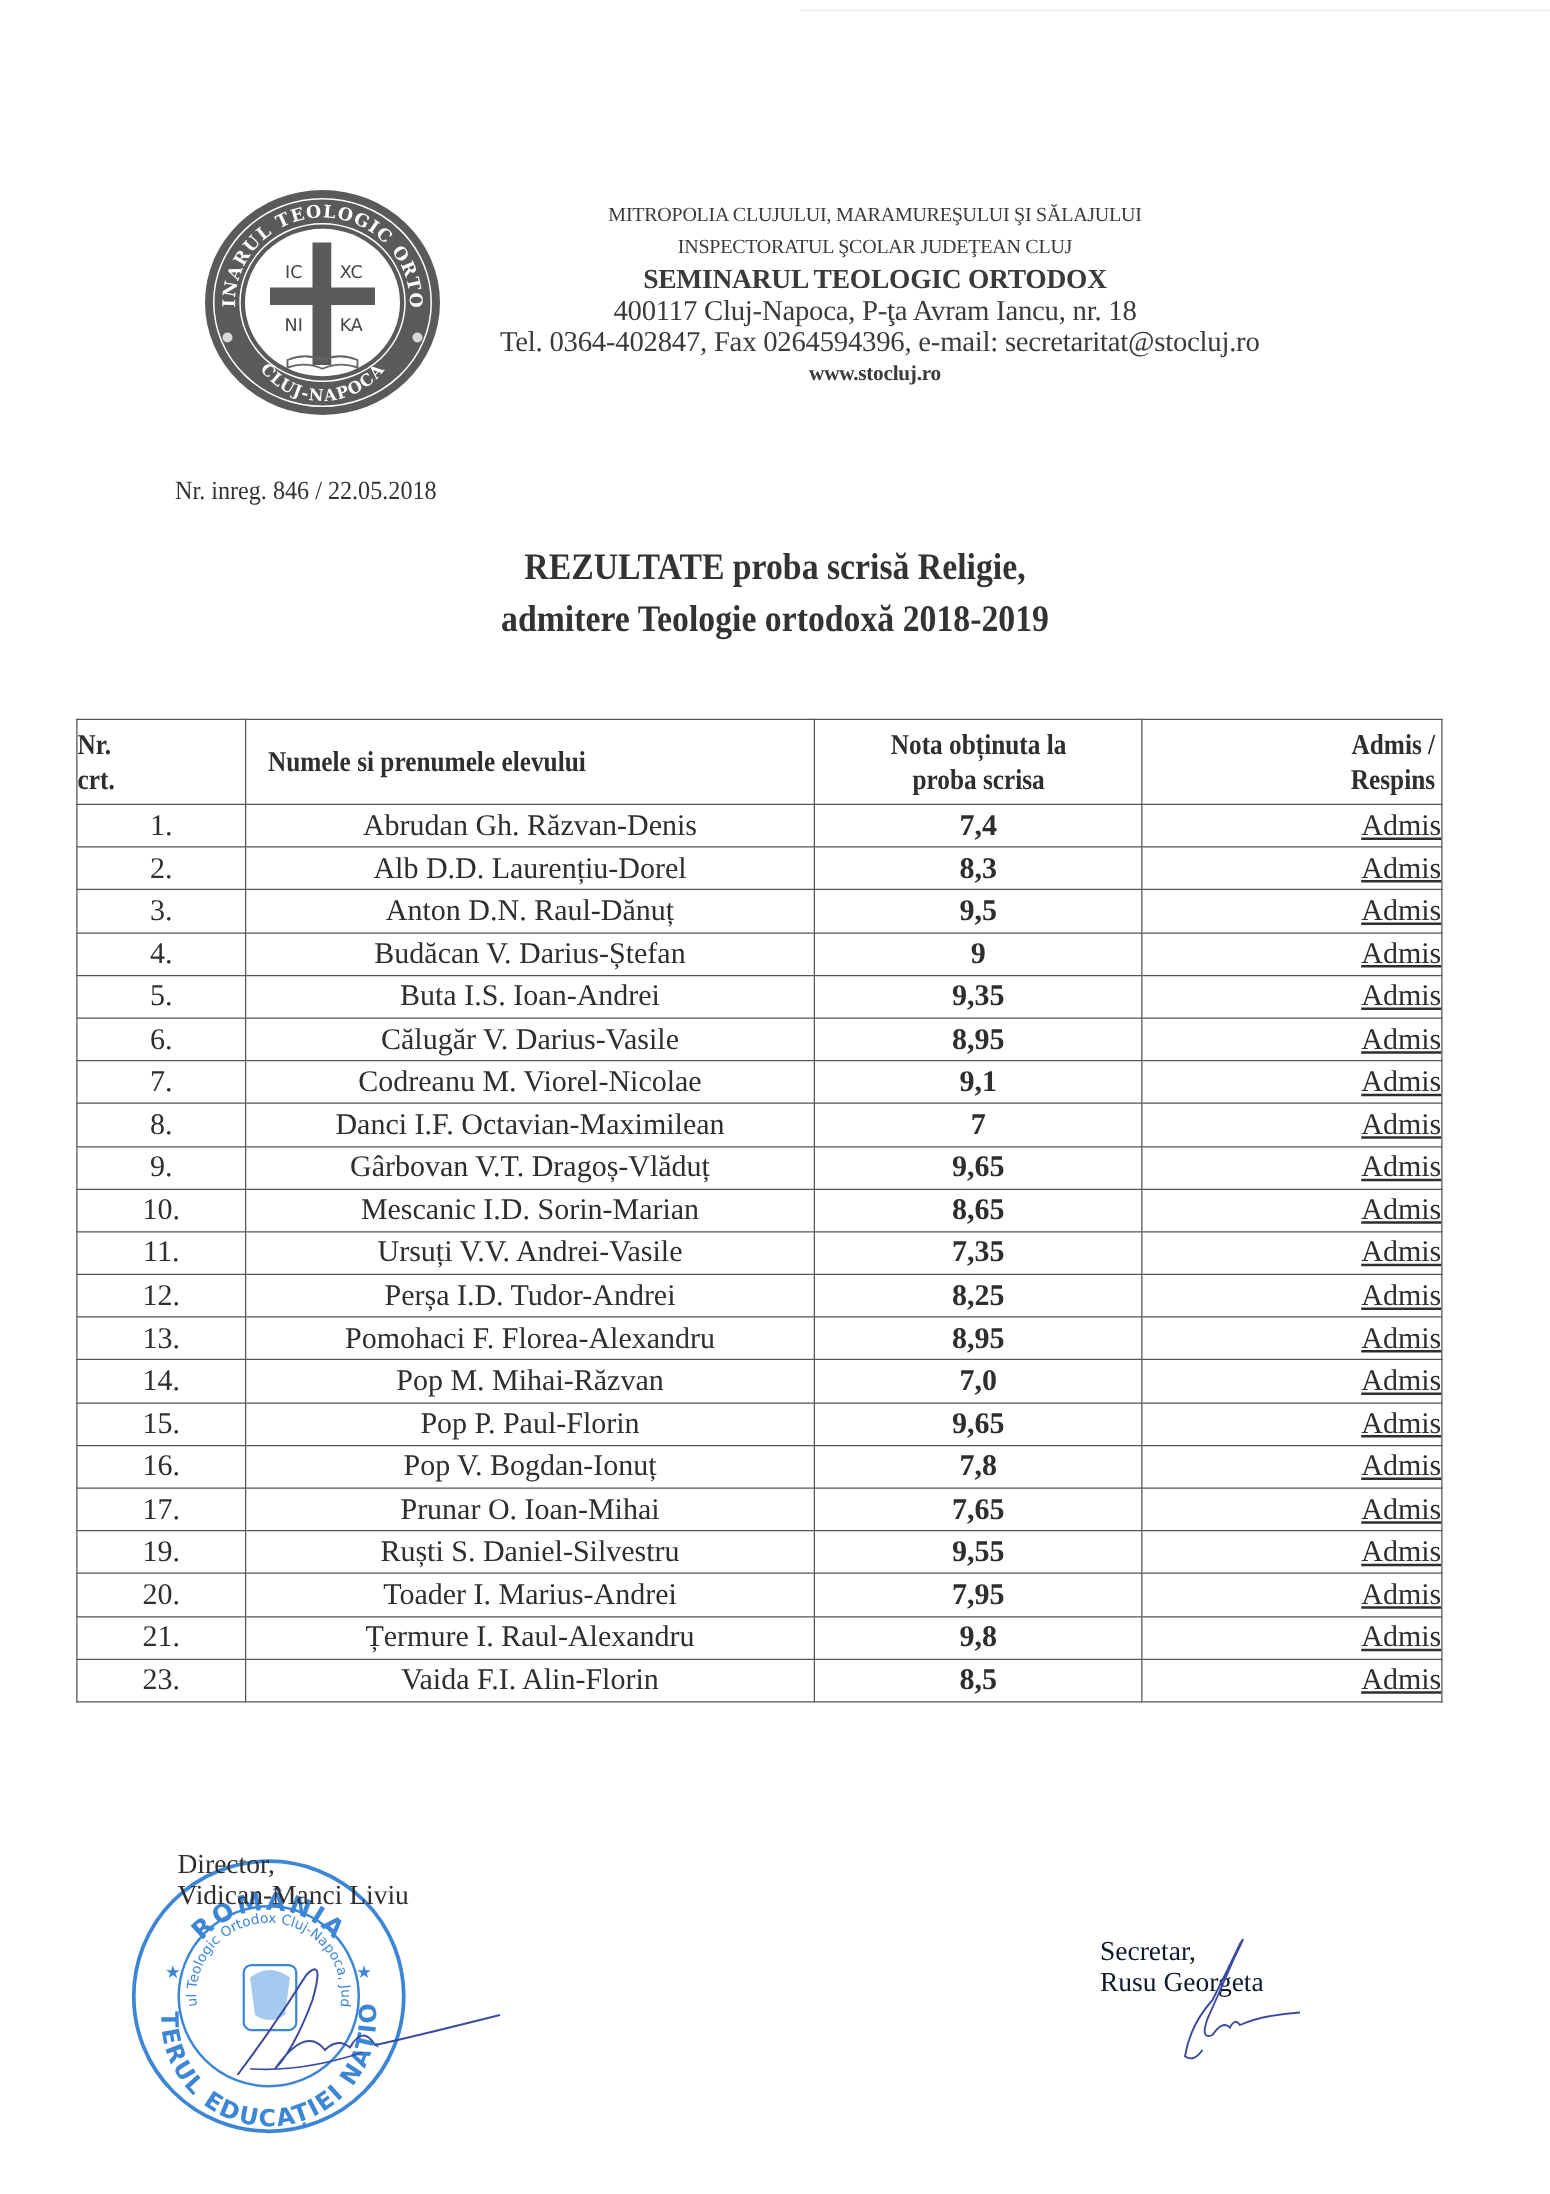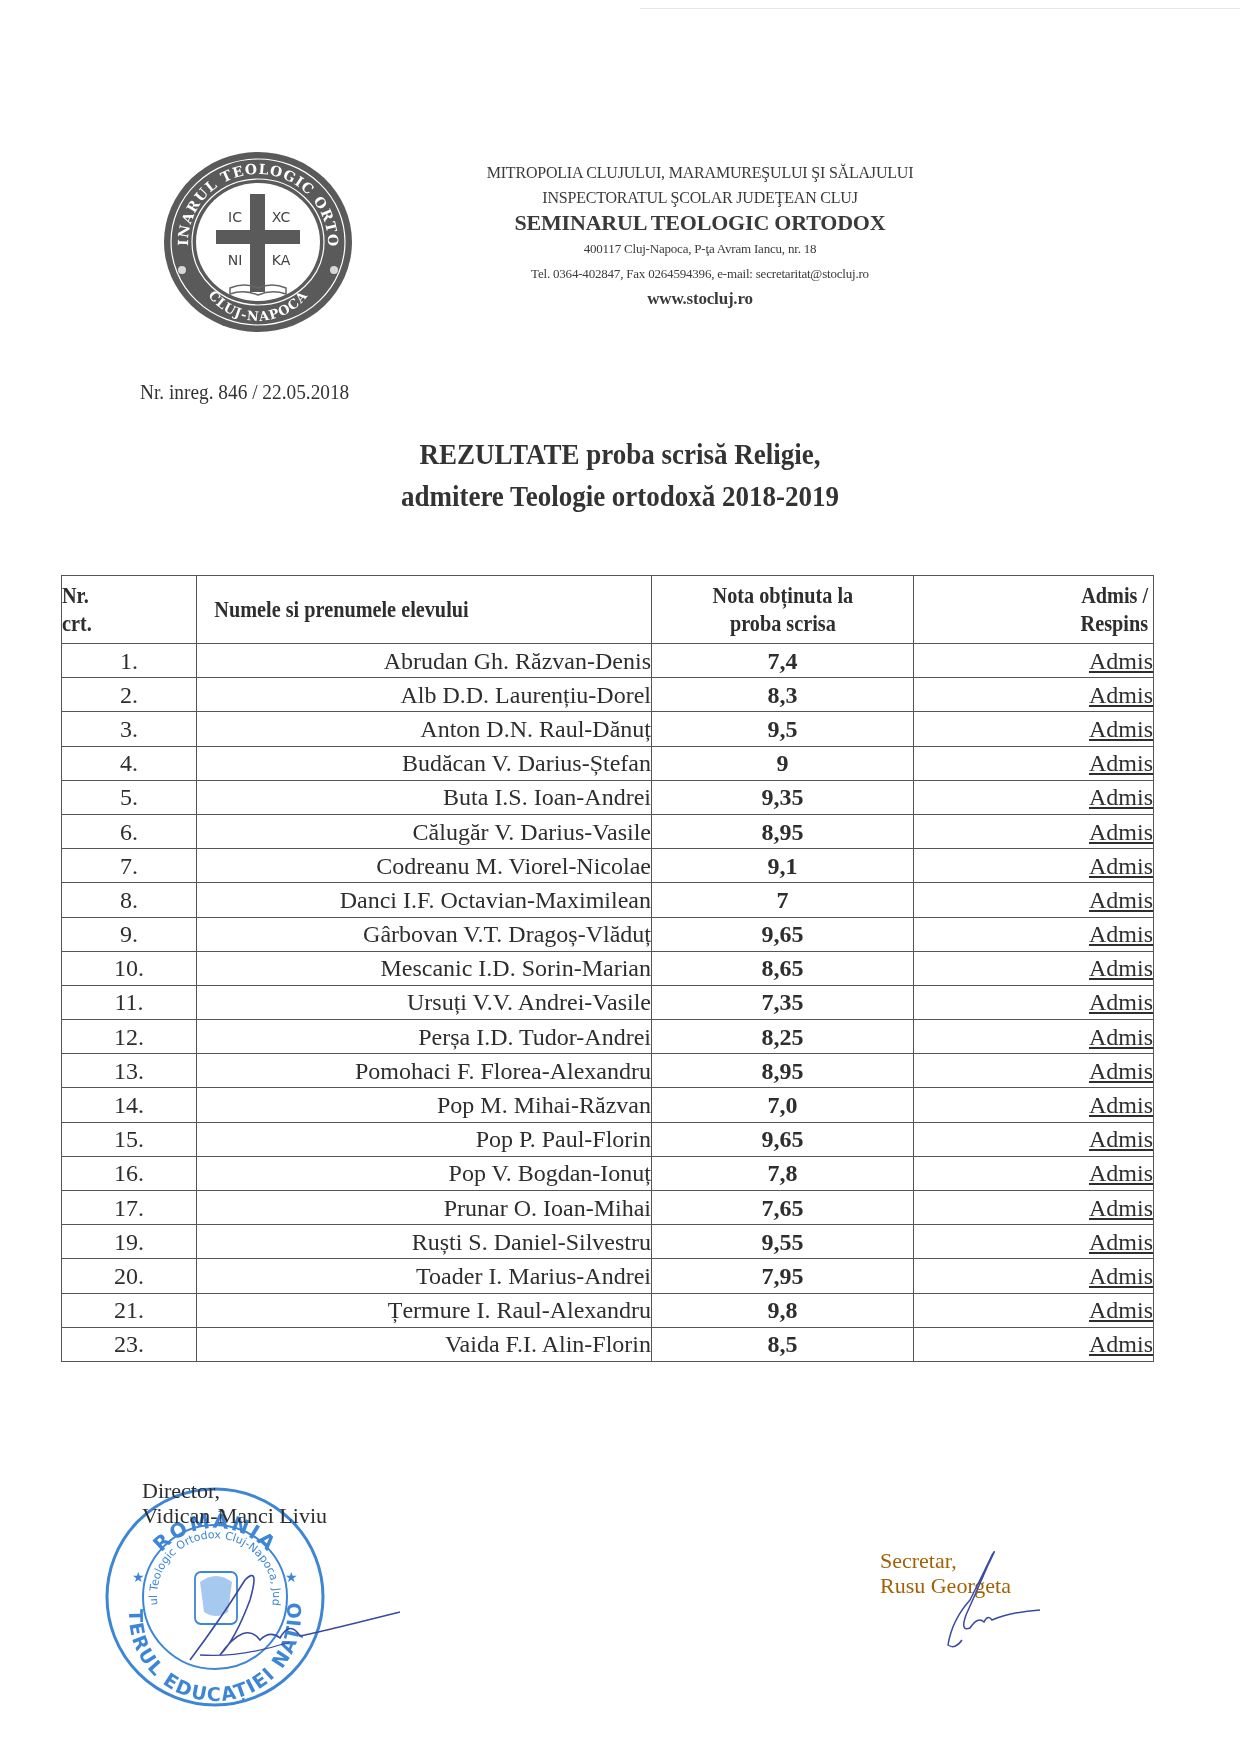--- a/index.html
+++ b/index.html
@@ -5,21 +5,21 @@
     html, body { margin: 0; padding: 0; background: #ffffff; }
     body { width: 1240px; height: 1755px; position: relative; overflow: hidden; color: #2b2b2b; }
     .page { position: absolute; left: 0; top: 0; width: 1240px; height: 1755px; background: #fff; }
     .topline { position: absolute; left: 640px; top: 8px; width: 600px; height: 1px; background: #e6e6e6; }
 
     .logo { position: absolute; left: 158px; top: 148px; width: 200px; height: 186px; }
     .letterhead { position: absolute; left: 400px; top: 160px; width: 600px; text-align: center;
       font-family: "Liberation Serif", serif; color: #3a3a3a; }
     .lh-line { font-size: 16px; line-height: 25px; letter-spacing: -0.2px; white-space: nowrap; }
     .lh-line.bold { font-weight: bold; font-size: 22px; line-height: 26px; }
-    .lh-line.small { font-size: 13px; line-height: 25px; }
+    .lh-line.small { font-size: 23px; line-height: 25px; }
     .lh-line.web { font-weight: bold; font-size: 17px; line-height: 25px; }
 
     .regnr { position: absolute; left: 140px; top: 380px; font-family: "Liberation Serif", serif;
       font-size: 21px; color: #333; transform: scaleX(0.92); transform-origin: left; }
 
     .title { position: absolute; left: 200px; top: 433px; width: 840px; text-align: center;
       font-family: "Liberation Serif", serif; font-weight: bold; color: #333;
       font-size: 30px; line-height: 42px; transform: scaleX(0.9); }
 
     table.results { position: absolute; left: 61px; top: 575px; border-collapse: collapse;
@@ -27,28 +27,28 @@
     table.results th, table.results td { border: 1.6px solid #555; padding: 0; }
     table.results th { height: 67px; font-weight: bold; font-size: 23px; line-height: 28px; vertical-align: middle; }
     th.h-nr { width: 135px; text-align: left; padding-left: 10px; box-sizing: border-box; }
     th.h-name { width: 454px; text-align: left; }
     th.h-grade { width: 261px; text-align: center; }
     th.h-status { width: 239px; text-align: right; margin-top: 48px; }
     .th-inner { display: inline-block; transform: scaleX(0.88); }
     th.h-nr .th-inner { transform-origin: left; }
     table.results td { height: 33.2px; font-size: 24px; line-height: 30px; vertical-align: middle; }
     td.c-nr { text-align: center; }
-    td.c-name { text-align: right; padding-left: 11px; white-space: nowrap; }
+    td.c-name { text-align: center; padding-left: 11px; white-space: nowrap; }
     td.c-grade { text-align: center; font-weight: bold; }
     td.c-status { text-align: right; text-decoration: underline; }
 
     .director { position: absolute; left: 142px; top: 1478px; font-family: "Liberation Serif", serif;
       font-size: 22px; line-height: 25px; color: #2e2e2e; z-index: 3; }
     .secretar { position: absolute; left: 880px; top: 1548px; font-family: "Liberation Serif", serif;
-      font-size: 22px; line-height: 25px; color: #a16207; z-index: 3; }
+      font-size: 22px; line-height: 25px; color: #0f172a; z-index: 3; }
     .stamp { position: absolute; left: 100px; top: 1482px; width: 230px; height: 230px; z-index: 2; }
     .sig { position: absolute; z-index: 4; }
   </style>
 </head>
 <body>
 
 <div class="page">
   <div class="topline"></div>
 
   <svg class="logo" viewBox="0 0 200 186">

